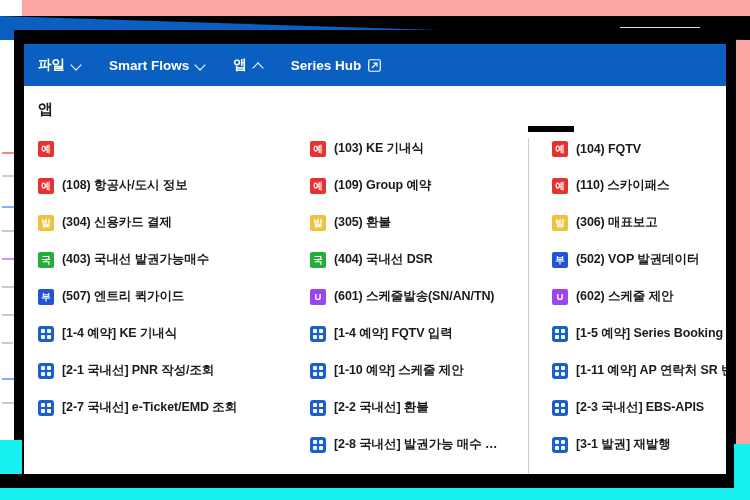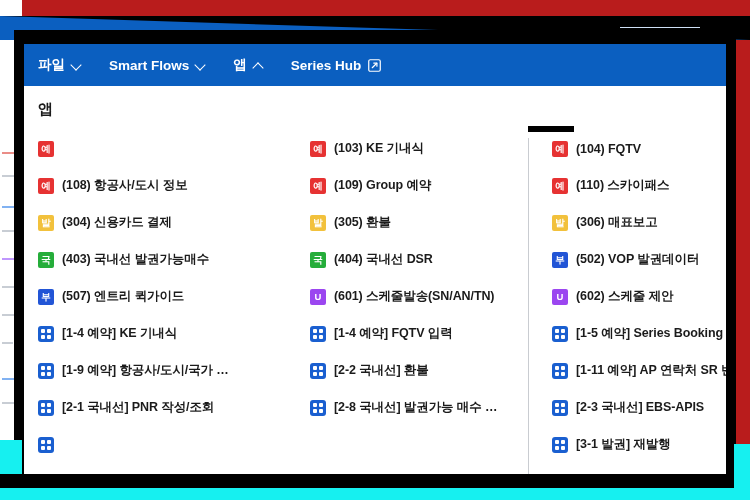--- a/index.html
+++ b/index.html
@@ -5,21 +5,21 @@
   html, body {
     margin: 0;
     padding: 0;
     background: #ffffff;
   }
   #screen {
     position: relative;
     width: 750px;
     height: 500px;
     overflow: hidden;
-    background: #b91c1c;
+    background: #fca5a5;
     font-family: "Liberation Sans", "DejaVu Sans", sans-serif;
   }
 
   
   .bleed-left {
     position: absolute;
     left: 0; top: 0;
     width: 22px; height: 500px;
     background: #ffffff;
     overflow: hidden;
@@ -344,38 +344,30 @@
               </span>
               <span class="app-label">[1-4 예약] KE 기내식</span>
             </div>
           <div class="app-row">
               <span class="grid-icon">
                 <i></i>
                 <i></i>
                 <i></i>
                 <i></i>
               </span>
-              <span class="app-label">[1-9 예약] 항공사/도시/국가 …</span>
-            </div>
-          <div class="app-row">
-              <span class="grid-icon">
-                <i></i>
-                <i></i>
-                <i></i>
-                <i></i>
-              </span>
               <span class="app-label">[2-1 국내선] PNR 작성/조회</span>
             </div>
           <div class="app-row">
               <span class="grid-icon">
                 <i></i>
                 <i></i>
                 <i></i>
                 <i></i>
               </span>
+              <span class="app-label">[2-7 국내선] e-Ticket/EMD 조회</span>
             </div>
         </div>
 
         <div class="col">
           <div class="app-row">
               <span class="badge red">예</span>
               <span class="app-label">(103) KE 기내식</span>
             </div>
           <div class="app-row">
               <span class="badge red">예</span>
@@ -394,20 +386,29 @@
               <span class="app-label">(601) 스케줄발송(SN/AN/TN)</span>
             </div>
           <div class="app-row">
               <span class="grid-icon">
                 <i></i>
                 <i></i>
                 <i></i>
                 <i></i>
               </span>
               <span class="app-label">[1-4 예약] FQTV 입력</span>
+            </div>
+          <div class="app-row">
+              <span class="grid-icon">
+                <i></i>
+                <i></i>
+                <i></i>
+                <i></i>
+              </span>
+              <span class="app-label">[1-10 예약] 스케줄 제안</span>
             </div>
           <div class="app-row">
               <span class="grid-icon">
                 <i></i>
                 <i></i>
                 <i></i>
                 <i></i>
               </span>
               <span class="app-label">[2-2 국내선] 환불</span>
             </div>

